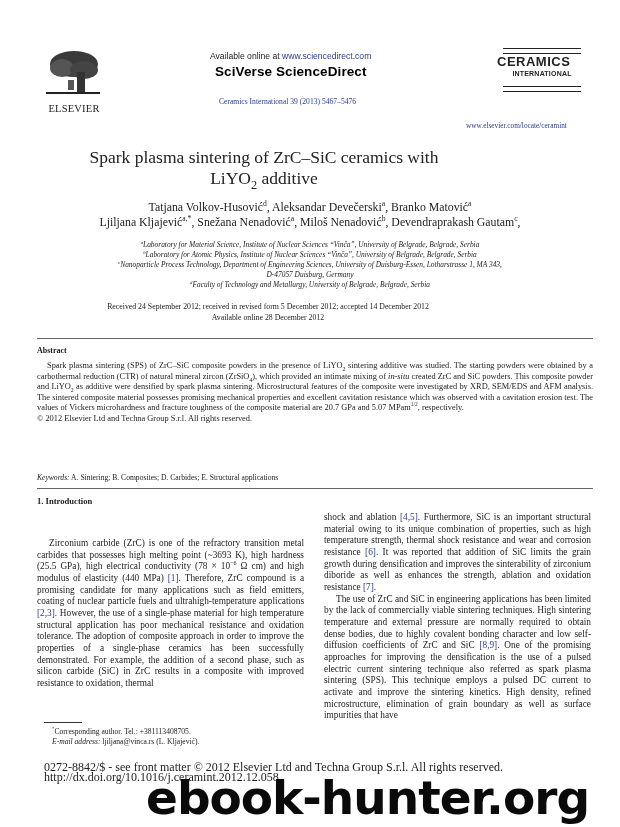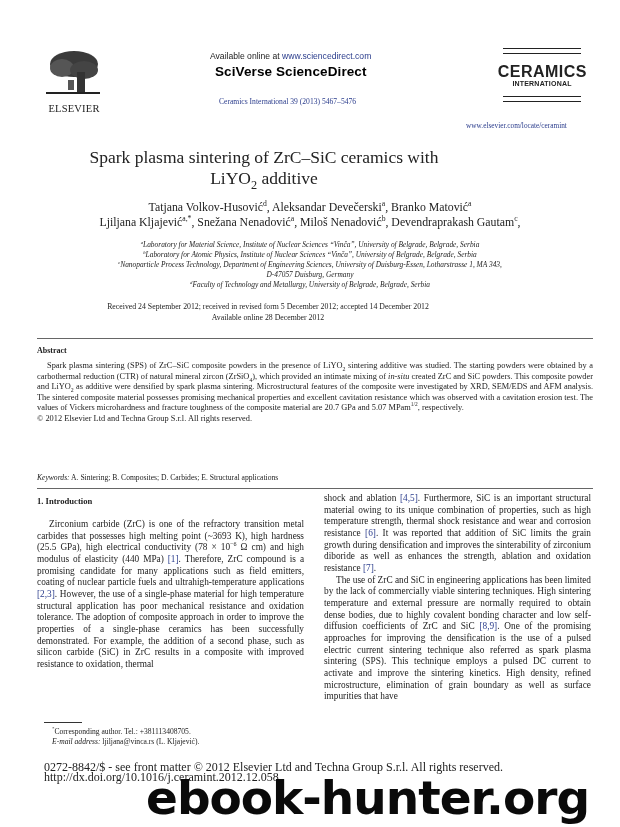--- a/index.html
+++ b/index.html
@@ -7,39 +7,39 @@
   .abs { position: absolute; }
   .link { color: #2a3c8c; }
   .header-logo { left: 44px; top: 48px; width: 60px; height: 66px; }
   .tree { width: 58px; height: 50px; }
   .elsevier-word { font-family: "Liberation Serif", serif; font-size: 10.5px; letter-spacing: 0.2px; text-align: center; color: #222; margin-top: 1px; }
   .avail { left: 210px; top: 51px; font-family: "Liberation Sans", sans-serif; font-size: 8.6px; color: #222; white-space: nowrap; }
   .sciverse { left: 215px; top: 64px; font-family: "Liberation Sans", sans-serif; font-weight: bold; font-size: 13.5px; color: #000000; white-space: nowrap; letter-spacing: 0.1px; }
   .jref { left: 219px; top: 97px; font-size: 7.6px; color: #2a3c8c; white-space: nowrap; }
   .cer-box { left: 497px; top: 48px; width: 90px; }
   .dblline { height: 4px; border-top: 1.6px solid #222; border-bottom: 1.6px solid #222; margin: 0 6px; }
-  .cer-title { font-family: "Liberation Sans", sans-serif; font-weight: bold; font-size: 16px; letter-spacing: 0.5px; text-align: right; margin-top: 10px; color: #222; line-height: 15px; }
+  .cer-title { font-family: "Liberation Sans", sans-serif; font-weight: bold; font-size: 13px; letter-spacing: 0.5px; text-align: left; margin-top: 0; color: #222; line-height: 15px; }
   .cer-sub { font-family: "Liberation Sans", sans-serif; font-weight: bold; font-size: 7px; text-align: center; letter-spacing: 0.2px; color: #222; margin-bottom: 9px; margin-top: 1px; }
   .elsurl { left: 466px; top: 121px; font-size: 7.3px; color: #2a3c8c; white-space: nowrap; }
 
   .title { left: 0; width: 528px; top: 147px; text-align: center; font-size: 17.5px; line-height: 21px; color: #222; }
   .authors { left: 0; width: 620px; top: 200px; text-align: center; font-size: 11.8px; line-height: 15px; color: #222; }
   .affils { left: 0; width: 620px; top: 240px; text-align: center; font-size: 7.4px; line-height: 10px; font-style: italic; color: #222; }
   .dates { left: 0; width: 536px; top: 302px; text-align: center; font-size: 7.8px; line-height: 10.5px; color: #222; }
   sup { font-size: 65%; line-height: 0; vertical-align: super; }
   sub { font-size: 70%; line-height: 0; vertical-align: sub; }
 
   .rule { left: 37px; width: 556px; height: 0; border-top: 1px solid #666; }
   .abstract-h { left: 37px; top: 346px; font-weight: bold; font-size: 8px; }
   .abstract-p { left: 37px; width: 556px; top: 361px; font-size: 8.35px; line-height: 10.5px; text-align: justify; text-indent: 10px; }
   .keywords { left: 37px; top: 473px; font-size: 7.6px; }
   .keywords i { font-style: italic; }
 
   .sec-h { left: 37px; top: 496px; font-weight: bold; font-size: 8.6px; }
-  .col { width: 267px; font-size: 9.3px; line-height: 11.65px; text-align: justify; }
+  .col { width: 267px; font-size: 9.3px; line-height: 11.65px; text-align: justify; margin-top: 19px; }
   .col-left { left: 37px; top: 519px; }
   .col-right { left: 324px; top: 493px; }
   .ind { text-indent: 12px; margin: 0; }
   .p { margin: 0; }
 
   .fn-rule { left: 44px; top: 722px; width: 38px; border-top: 1px solid #333; }
   .fn { left: 52px; top: 727px; font-size: 7.6px; line-height: 10px; }
   .fn i { font-style: italic; }
   .front { left: 44px; top: 762px; font-size: 12px; line-height: 10px; white-space: nowrap; }
 

